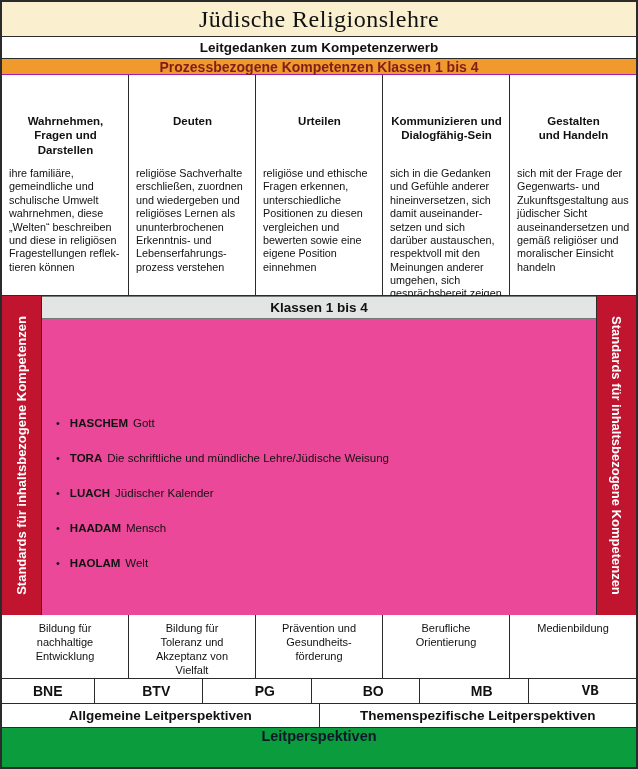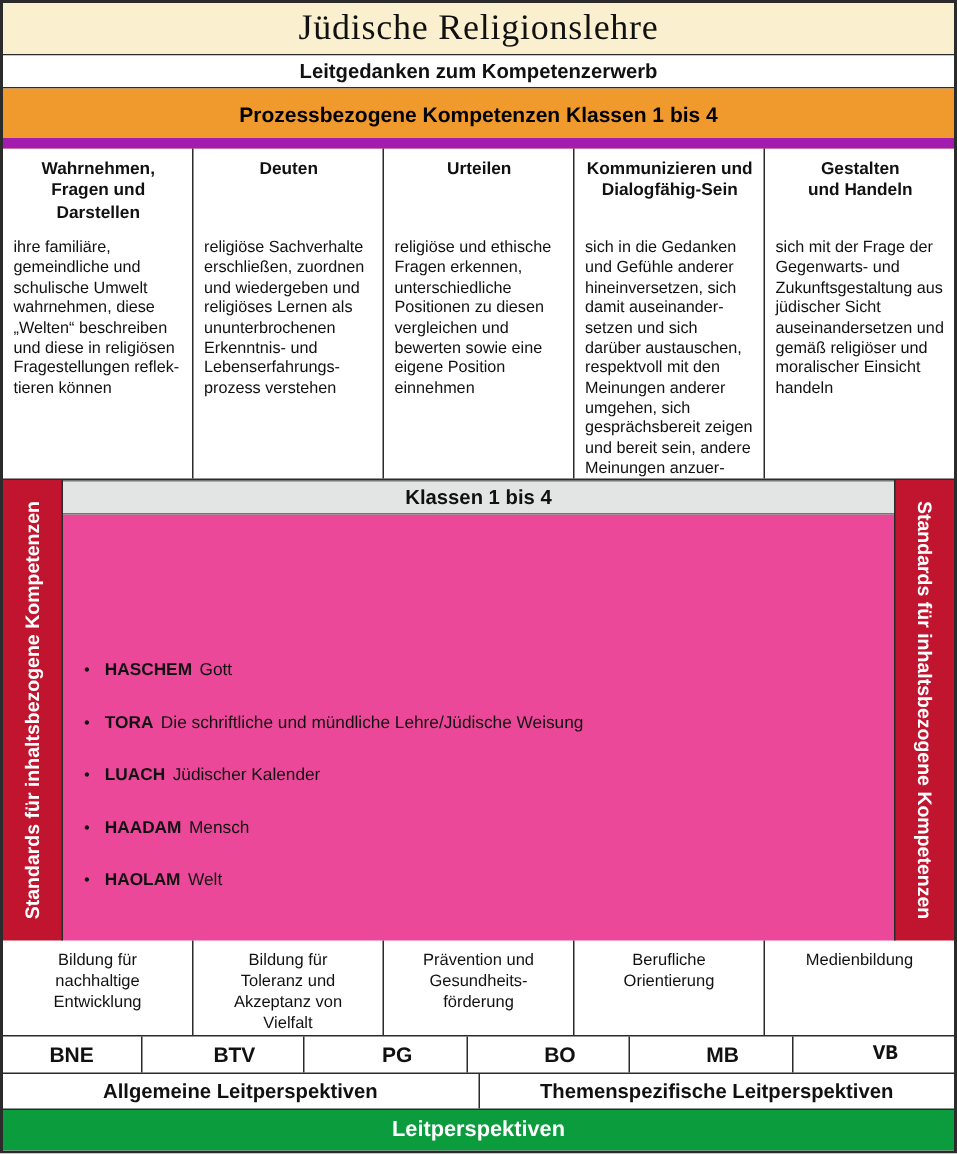--- a/index.html
+++ b/index.html
@@ -20,32 +20,32 @@
     font-family: "Liberation Serif", serif;
     font-size: 24px; letter-spacing: 0.5px;
   }
   .subtitle-band {
     height: 22px; background: #ffffff;
     border-bottom: 1px solid #2b2b2b;
     display: flex; align-items: center; justify-content: center;
     font-size: 13.5px; font-weight: bold;
   }
   .process-band {
-    height: 40px; background: #F0992D;
-    border-bottom: 7px solid #a21caf;
-    display: flex; align-items: center; justify-content: center;
-    font-size: 14px; font-weight: bold; color: #000000;
+    height: 16px; background: #F0992D;
+    border-bottom: 1px solid #a21caf;
+    display: flex; align-items: center; justify-content: center;
+    font-size: 14px; font-weight: bold; color: #7f1d1d;
   }
   
   .process-cols { height: 221px; display: flex; border-bottom: 1px solid #2b2b2b; }
   .pcol { flex: 1 1 0; border-right: 1px solid #2b2b2b; padding: 6px 6px 4px 7px; }
   .pcol:last-child { border-right: none; }
   .pcol-header {
     height: 54px; text-align: center; font-weight: bold;
-    font-size: 11.5px; line-height: 1.25; white-space: pre-line; padding-top: 1px;
+    font-size: 11.5px; line-height: 1.25; white-space: pre-line; padding-top: 1px; margin-top: 32px;
   }
   .pcol-body { font-size: 10.8px; line-height: 1.24; }
   
   .standards { flex: 1 1 auto; min-height: 0; display: flex; }
   .vbar {
     width: 40px; background: #C0142F; color: #fff;
     display: flex; align-items: center; justify-content: center;
     overflow: hidden;
   }
   .vbar-left  { border-right: 1px solid #2b2b2b; }
@@ -82,22 +82,22 @@
     font-size: 14px; font-weight: bold;
   }
   .lp-abbr-cell:last-child { border-right: none; font-family: Liberation Mono, monospace; }
   .lp-groups { height: 24px; display: flex; border-bottom: 1px solid #2b2b2b; }
   .lp-group-cell {
     flex: 1 1 0; display: flex; align-items: center; justify-content: center;
     font-size: 13.5px; font-weight: bold;
   }
   .lp-group-cell:first-child { border-right: 1px solid #2b2b2b; }
   .lp-band {
-    flex: 1 1 auto; background: #0B9C3D; color: #ffffff;
-    display: flex; align-items: center; justify-content: center;
+    flex: 1 1 auto; background: #0B9C3D; color: #0f172a;
+    display: flex; align-items: flex-start; justify-content: center;
     font-size: 14.5px; font-weight: bold;
   }
 </style>
 </head>
 <body>
 
 <div class="page">
 
   <div class="title-band">
     <span>Jüdische Religionslehre</span>

